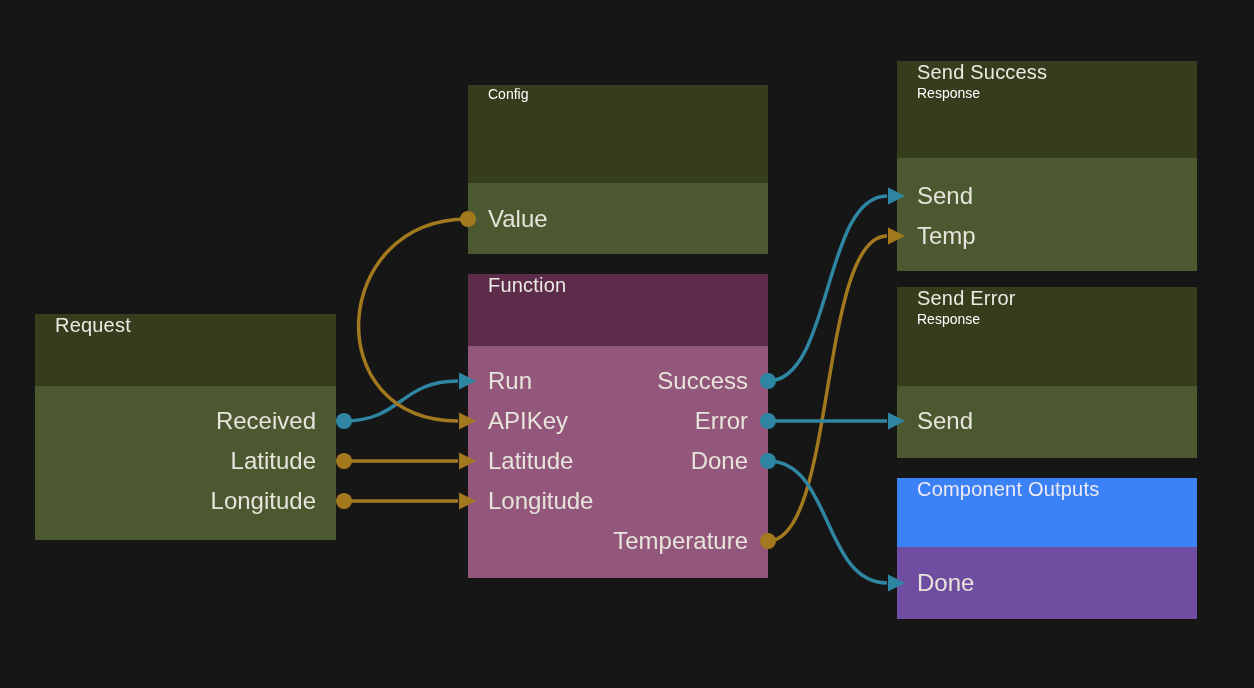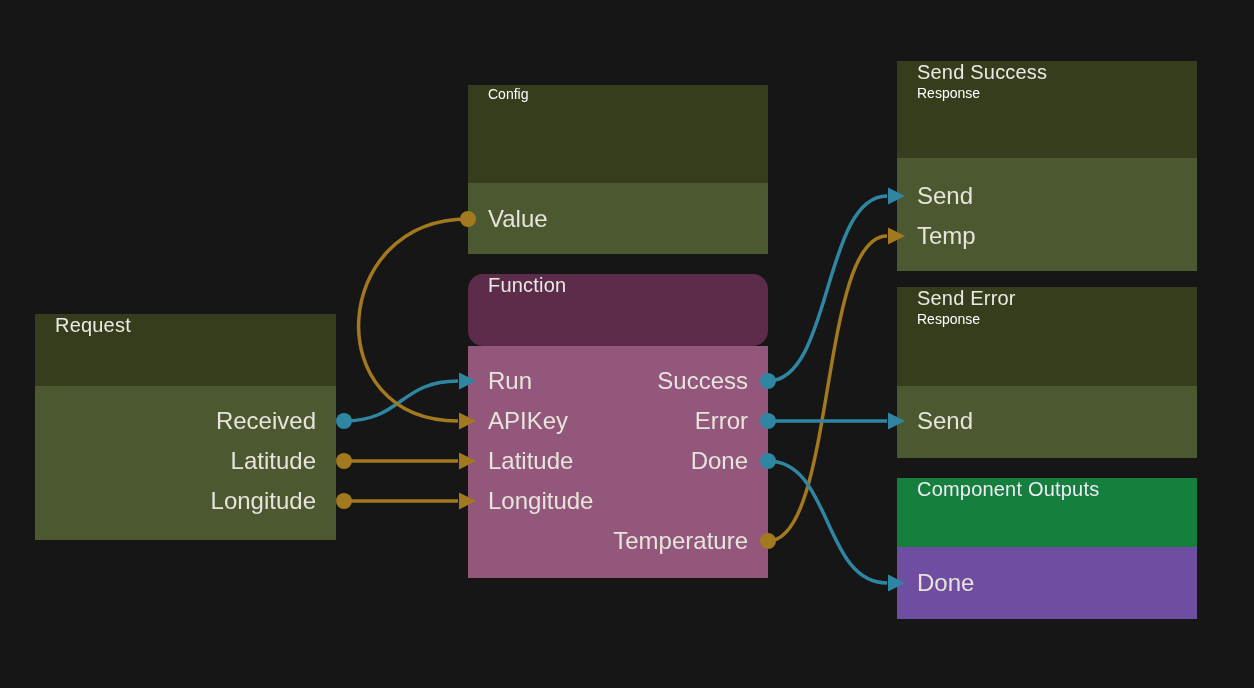--- a/index.html
+++ b/index.html
@@ -19,23 +19,23 @@
   }
   .node-title {
     font-size: 20px; color: #ebeae2; letter-spacing: 0.2px; white-space: nowrap;
   }
   .node-subtitle {
     font-size: 14px; color: #ffffff; margin-top: 1px; white-space: nowrap;
   }
   .node-body { position: absolute; left: 0; right: 0; bottom: 0; }
   .green  .node-header { background: #363d1d; }
   .green  .node-body   { background: #4c5830; }
-  .mauve  .node-header { background: #5c2c4a; border-radius: 15px; }
+  .mauve  .node-header { background: #5c2c4a; }
   .mauve  .node-body   { background: #94577c; }
-  .purple .node-header { background: #15803d; }
+  .purple .node-header { background: #3b82f6; }
   .purple .node-body   { background: #6f4da1; }
   .purple .node-title  { color: #efeaf6; }
   .port {
     position: absolute; height: 40px; line-height: 40px;
     font-size: 24px; color: #e6e4db; white-space: nowrap;
   }
   .port.in  { left: 20px; }
   .port.out { right: 20px; text-align: center; }
   .edges {
     position: absolute; left: 0; top: 0; z-index: 5;

